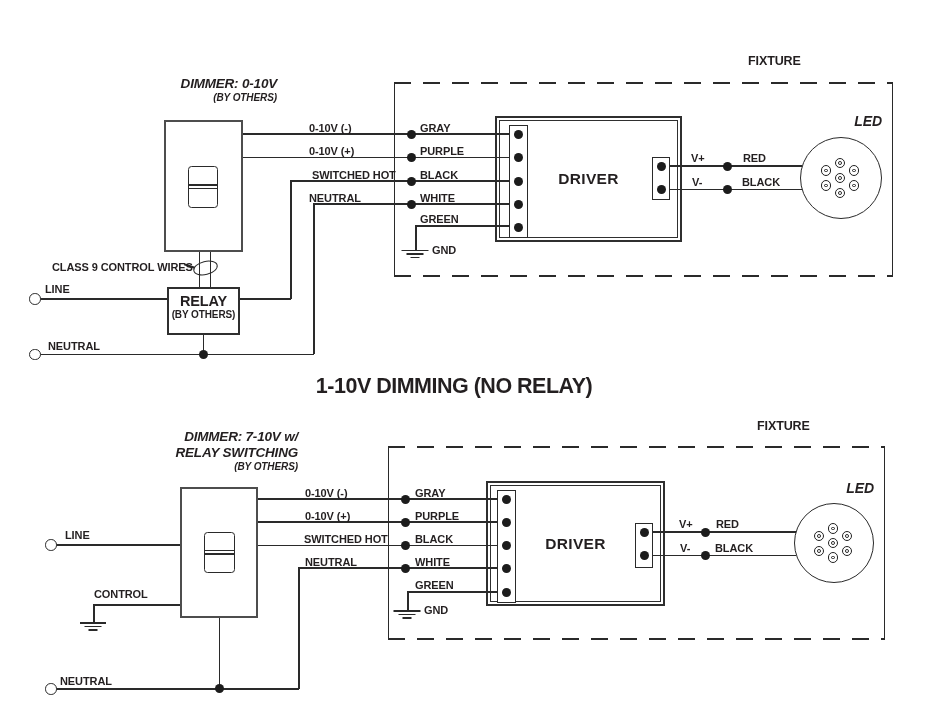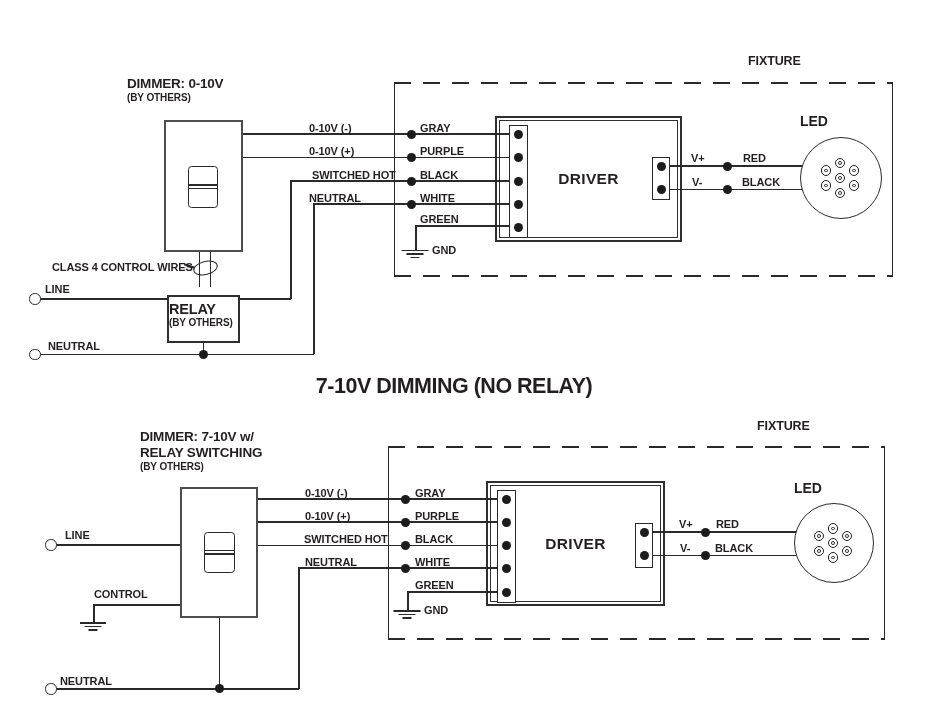--- a/index.html
+++ b/index.html
@@ -22,33 +22,33 @@
   .dot { position:absolute; width:9px; height:9px; background:#1c1c1c; border-radius:50%; margin:-4.5px 0 0 -4.5px; }
   .oc  { position:absolute; width:11.5px; height:11.5px; border:1.7px solid #2a2a2a; background:#fff; border-radius:50%; margin:-5.7px 0 0 -5.7px; }
   .fixture { position:absolute; border-left:1.6px solid #2a2a2a; border-right:1.6px solid #2a2a2a; }
   .fixture::before,.fixture::after {
     content:""; position:absolute; left:-1px; right:-1px; height:1.6px;
     background:repeating-linear-gradient(90deg,#2a2a2a 0 17px,transparent 17px 29px);
   }
   .fixture::before { top:0; } .fixture::after { bottom:0; }
   .dimmer { position:absolute; border:2.6px solid #4d4d4d; background:#fff; }
   .paddle { position:absolute; border:1.8px solid #2a2a2a; border-radius:3.5px; background:#fff; }
-  .relay { position:absolute; border:2px solid #2f2f2f; background:#fff; text-align:left;margin-top:8px; }
+  .relay { position:absolute; border:2px solid #2f2f2f; background:#fff; text-align:center; }
   .driverbox { position:absolute; border:2px solid #2f2f2f; outline:1px solid #2f2f2f; outline-offset:-5px; background:#fff;
     display:flex; align-items:center; justify-content:center; }
   .driver-t { font-weight:700; font-size:15.5px; letter-spacing:0.3px; }
   .strip { position:absolute; border:1.6px solid #2a2a2a; background:#fff; }
   .outterm { position:absolute; border:1.6px solid #2a2a2a; background:#fff; }
   .ledc { position:absolute; border:1.7px solid #2a2a2a; border-radius:50%; background:#fff; }
   .ring { position:absolute; width:10.5px; height:10.5px; border:1.7px solid #222; border-radius:50%;
     margin:-5.25px 0 0 -5.25px; display:flex; align-items:center; justify-content:center; }
   .ring::after { content:""; width:1.8px; height:1.8px; border:1.5px solid #222; border-radius:50%; }
   .gb { position:absolute; height:1.7px; background:#2a2a2a; transform:translateX(-50%); }
   .ellipse { position:absolute; border:1.6px solid #2a2a2a; border-radius:50%; transform:rotate(-14deg); background:transparent; }
-  .ctr { text-align:left; }
+  .ctr { text-align:right;font-style:italic; }
   .hdr1 { font-weight:700; font-size:13.5px; letter-spacing:-0.2px; line-height:1.2; }
   .hdr2 { font-weight:700; font-size:10px; letter-spacing:-0.1px; line-height:1.25; }
 </style>
 </head>
 <body>
 
 <div class="canvas">
 
   <div class="sec">
 
@@ -78,21 +78,21 @@
     <div class="hw" style="left:38px;top:353.5px;width:276px"></div>
     <div class="hw" style="left:38px;top:298.2px;width:129px"></div>
     <div class="vw" style="left:202.5px;top:335px;height:19px"></div>
     <div class="hw" style="left:415px;top:225.2px;width:95px"></div>
     <div class="vw" style="left:415px;top:226px;height:24px"></div>
     <div class="vw" style="left:198.5px;top:252px;height:35px"></div>
     <div class="vw" style="left:209.5px;top:252px;height:35px"></div>
 
     <div class="ellipse" style="left:193px;top:261px;width:25px;height:14px"></div>
     <div class="hw" style="left:184px;top:265px;width:11px;transform:rotate(18deg)"></div>
-    <div class="lbl" style="left:52px;top:261px">CLASS 4 CONTROL WIRES</div>
+    <div class="lbl" style="left:52px;top:261px">CLASS 9 CONTROL WIRES</div>
 
     <div class="relay" style="left:167px;top:287px;width:73px;height:48px">
       <div style="font-weight:700;font-size:14.5px;margin-top:4px;letter-spacing:-0.2px">RELAY</div>
       <div class="hdr2">(BY OTHERS)</div>
     </div>
 
     <div class="lbl" style="left:45px;top:283px">LINE</div>
     <div class="oc" style="left:35px;top:299px"></div>
     <div class="lbl" style="left:48px;top:340px">NEUTRAL</div>
     <div class="oc" style="left:35px;top:354.5px"></div>
@@ -142,21 +142,21 @@
     <div class="ring" style="left:840px;top:163px"></div>
     <div class="ring" style="left:840px;top:178px"></div>
     <div class="ring" style="left:840px;top:193px"></div>
     <div class="ring" style="left:826px;top:170.5px"></div>
     <div class="ring" style="left:826px;top:185.5px"></div>
     <div class="ring" style="left:854px;top:170.5px"></div>
     <div class="ring" style="left:854px;top:185.5px"></div>
   </div>
 
   <div class="sec">
-    <div class="title" style="top:374px">7-10V DIMMING (NO RELAY)</div>
+    <div class="title" style="top:374px">1-10V DIMMING (NO RELAY)</div>
 
     <div class="fixture" style="left:388px;top:446px;width:497px;height:194px"></div>
     <div class="lbl" style="left:757px;top:420px;font-size:12.5px">FIXTURE</div>
 
     <div class="driverbox" style="left:486px;top:481px;width:179px;height:125px">
       <span class="driver-t">DRIVER</span>
     </div>
 
     <div class="ctr" style="position:absolute;left:140px;top:429px;width:158px">
       <div class="hdr1">DIMMER: 7-10V w/</div>

